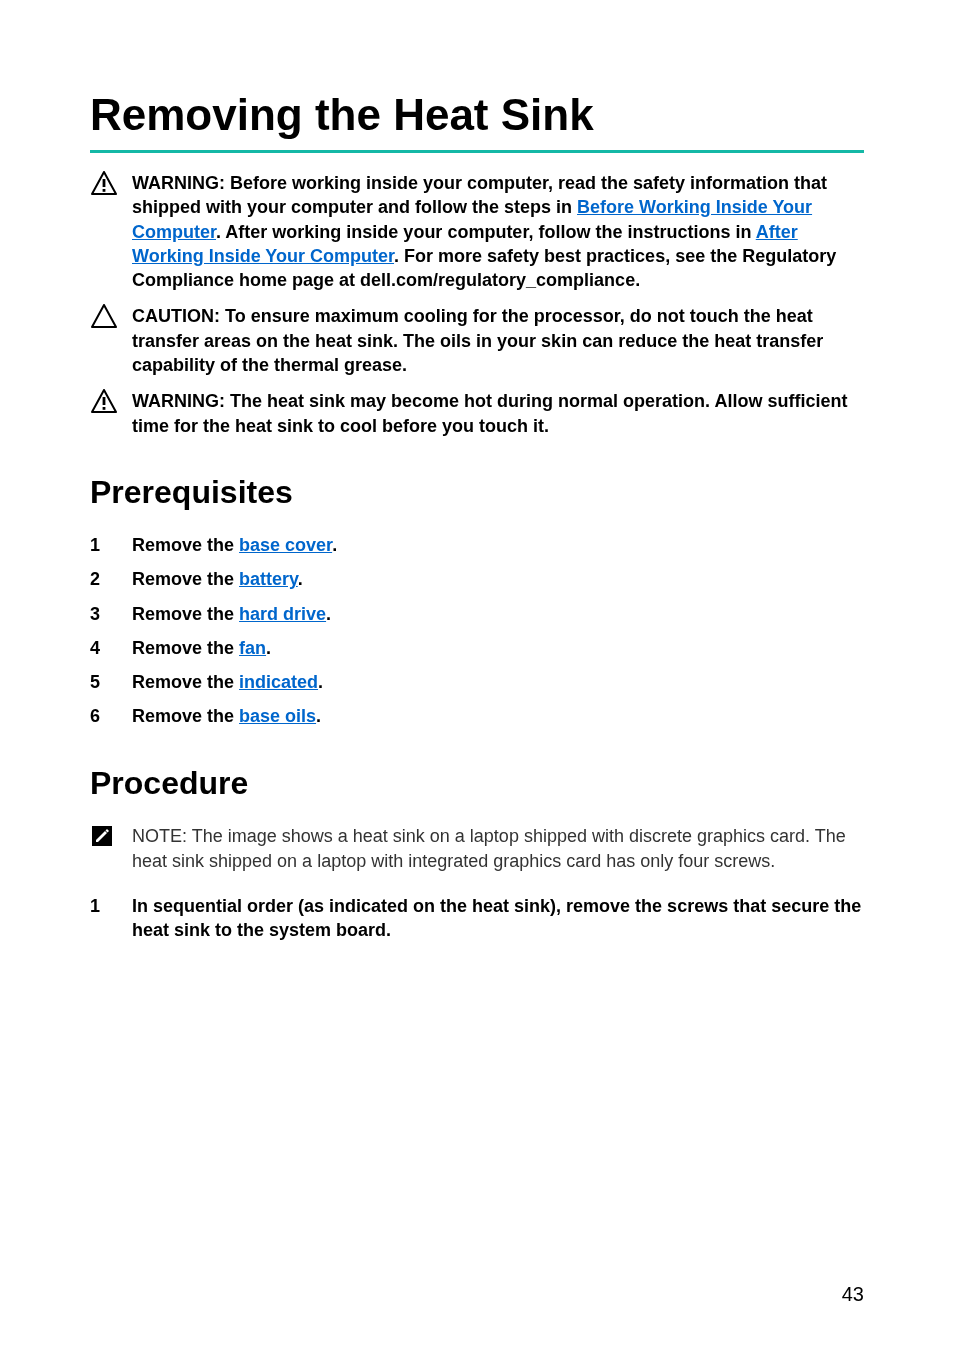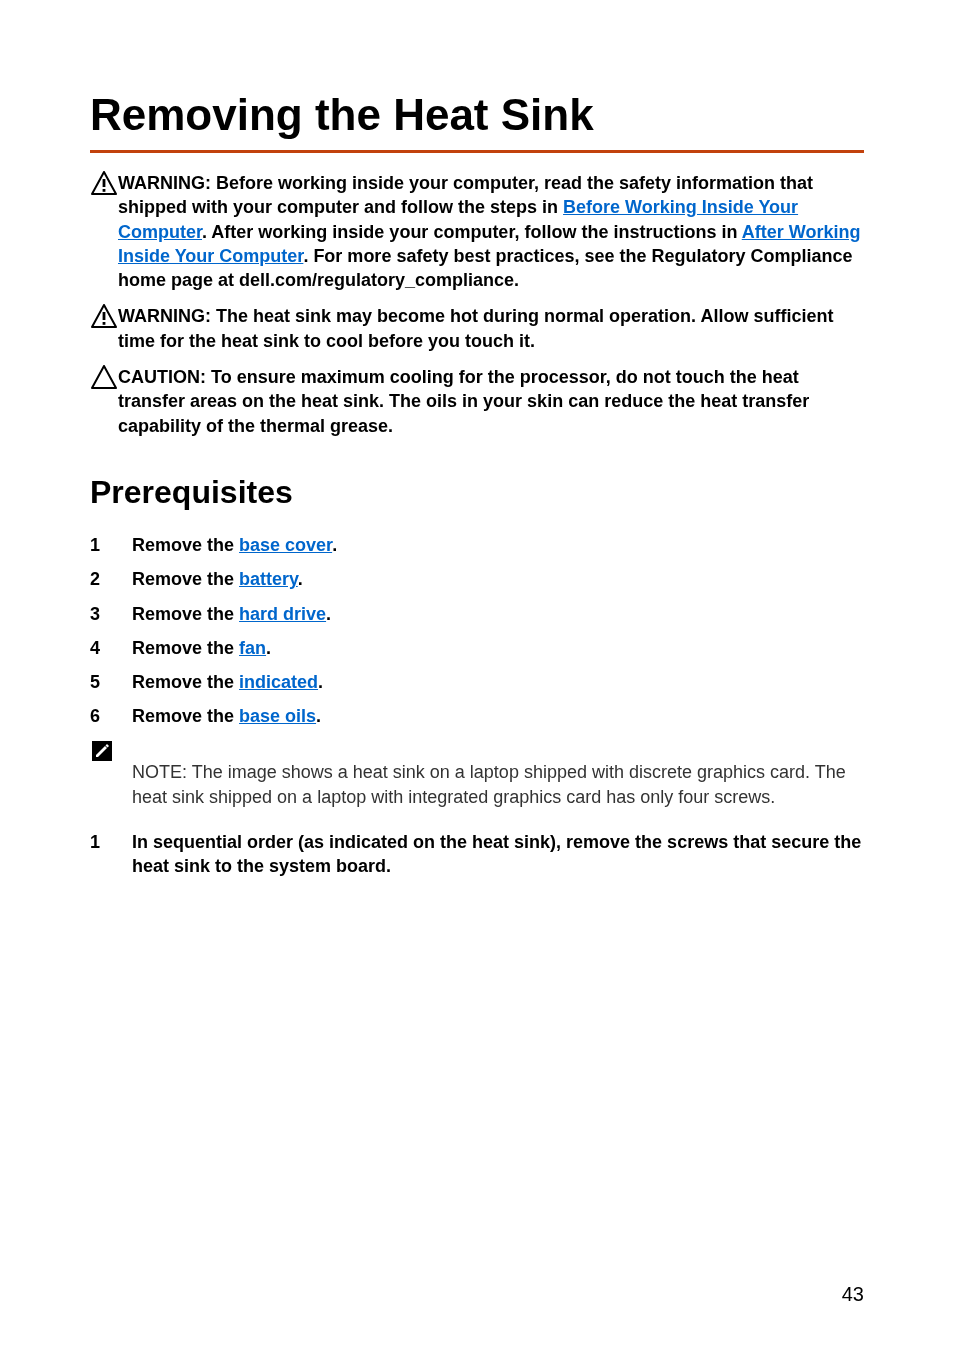--- a/index.html
+++ b/index.html
@@ -1,31 +1,31 @@
 <!DOCTYPE html>
 <html><head>
 <meta charset="utf-8">
 <style>
   * { box-sizing: border-box; margin: 0; padding: 0; }
   html, body { width: 954px; height: 1366px; background: #fff; font-family: Arial, Helvetica, sans-serif; color: #000; }
   .page { padding: 90px 90px 40px 90px; height: 100%; position: relative; }
-  .title { font-size: 44px; font-weight: bold; padding-bottom: 10px; border-bottom: 3px solid #c2410c; margin-bottom: 18px; }
-  .callout { display: flex; gap: 0; margin-bottom: 12px; }
+  .title { font-size: 44px; font-weight: bold; padding-bottom: 10px; border-bottom: 3px solid #14b8a6; margin-bottom: 18px; }
+  .callout { display: flex; gap: 14px; margin-bottom: 12px; }
   .callout .icon { flex: 0 0 28px; display: flex; justify-content: center; }
   .callout .text { flex: 1; font-size: 18px; line-height: 1.35; }
   .bold { font-weight: bold; }
   .link { color: #0066cc; text-decoration: underline; }
   h2.section { font-size: 32px; font-weight: bold; margin-top: 36px; margin-bottom: 22px; }
   ol.numlist { list-style: none; padding-left: 0; }
   ol.numlist li { display: flex; gap: 24px; margin-bottom: 10px; font-size: 18px; line-height: 1.35; }
   ol.numlist li .num { font-weight: bold; width: 18px; flex-shrink: 0; }
   ol.numlist li .body { flex: 1; font-weight: bold; }
   .note-row { display: flex; gap: 14px; margin-top: 8px; margin-bottom: 20px; }
   .note-row .icon { flex: 0 0 28px; }
-  .note-row .text { flex: 1; font-size: 18px; line-height: 1.4; color: #333; margin-top: 21px; }
+  .note-row .text { flex: 1; font-size: 18px; line-height: 1.4; color: #333; }
   .pagenum { position: absolute; bottom: 60px; right: 90px; font-size: 20px; }
   svg { display: block; }
 </style>
 </head>
 <body>
 
 <div class="page">
 
   <h1 class="title">Removing the Heat Sink</h1>
 
@@ -39,34 +39,34 @@
     </div>
     <div class="text bold">
       <span>WARNING: Before working inside your computer, read the safety information that shipped with your computer and follow the steps in </span><a class="link">Before Working Inside Your Computer</a><span>. After working inside your computer, follow the instructions in </span><a class="link">After Working Inside Your Computer</a><span>. For more safety best practices, see the Regulatory Compliance home page at dell.com/regulatory_compliance.</span>
     </div>
   </div>
 
   <div class="callout">
     <div class="icon">
       <svg width="26" height="24" viewBox="0 0 26 24">
         <path d="M13 1 L25 23 L1 23 Z" fill="none" stroke="#000" stroke-width="2" stroke-linejoin="round"></path>
-        <rect x="11.6" y="8" width="2.8" height="8" fill="#000"></rect>
-        <rect x="11.6" y="18" width="2.8" height="2.8" fill="#000"></rect>
       </svg>
     </div>
-    <div class="text bold">WARNING: The heat sink may become hot during normal operation. Allow sufficient time for the heat sink to cool before you touch it.</div>
+    <div class="text bold">CAUTION: To ensure maximum cooling for the processor, do not touch the heat transfer areas on the heat sink. The oils in your skin can reduce the heat transfer capability of the thermal grease.</div>
   </div>
 
   <div class="callout">
     <div class="icon">
       <svg width="26" height="24" viewBox="0 0 26 24">
         <path d="M13 1 L25 23 L1 23 Z" fill="none" stroke="#000" stroke-width="2" stroke-linejoin="round"></path>
+        <rect x="11.6" y="8" width="2.8" height="8" fill="#000"></rect>
+        <rect x="11.6" y="18" width="2.8" height="2.8" fill="#000"></rect>
       </svg>
     </div>
-    <div class="text bold">CAUTION: To ensure maximum cooling for the processor, do not touch the heat transfer areas on the heat sink. The oils in your skin can reduce the heat transfer capability of the thermal grease.</div>
+    <div class="text bold">WARNING: The heat sink may become hot during normal operation. Allow sufficient time for the heat sink to cool before you touch it.</div>
   </div>
 
   <h2 class="section">Prerequisites</h2>
 
   <ol class="numlist">
     <li>
       <span class="num">1</span>
       <span class="body"><span>Remove the </span><a class="link">base cover</a><span>.</span></span>
     </li>
     <li>
@@ -84,20 +84,21 @@
     <li>
       <span class="num">5</span>
       <span class="body"><span>Remove the </span><a class="link">indicated</a><span>.</span></span>
     </li>
     <li>
       <span class="num">6</span>
       <span class="body"><span>Remove the </span><a class="link">base oils</a><span>.</span></span>
     </li>
   </ol>
 
+  <h2 class="section">Procedure</h2>
 
   <div class="note-row">
     <div class="icon">
       <svg width="24" height="24" viewBox="0 0 24 24">
         <polygon points="2,2 22,2 22,22 2,22" fill="#000"></polygon>
         <path d="M6 16 L15 7 L17 9 L8 18 L6 18 Z" fill="#fff"></path>
         <path d="M15.5 6.5 L17.5 8.5 L19 7 L17 5 Z" fill="#fff"></path>
       </svg>
     </div>
     <div class="text">

